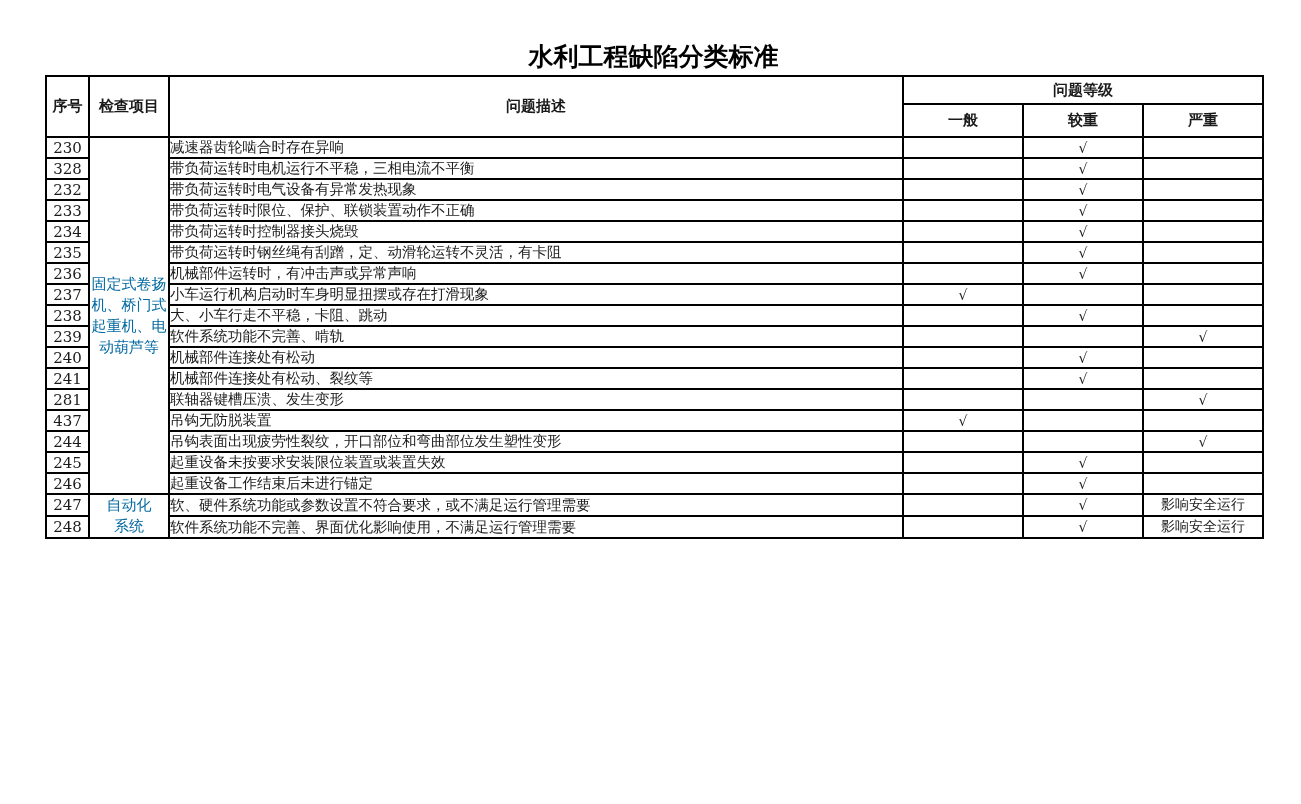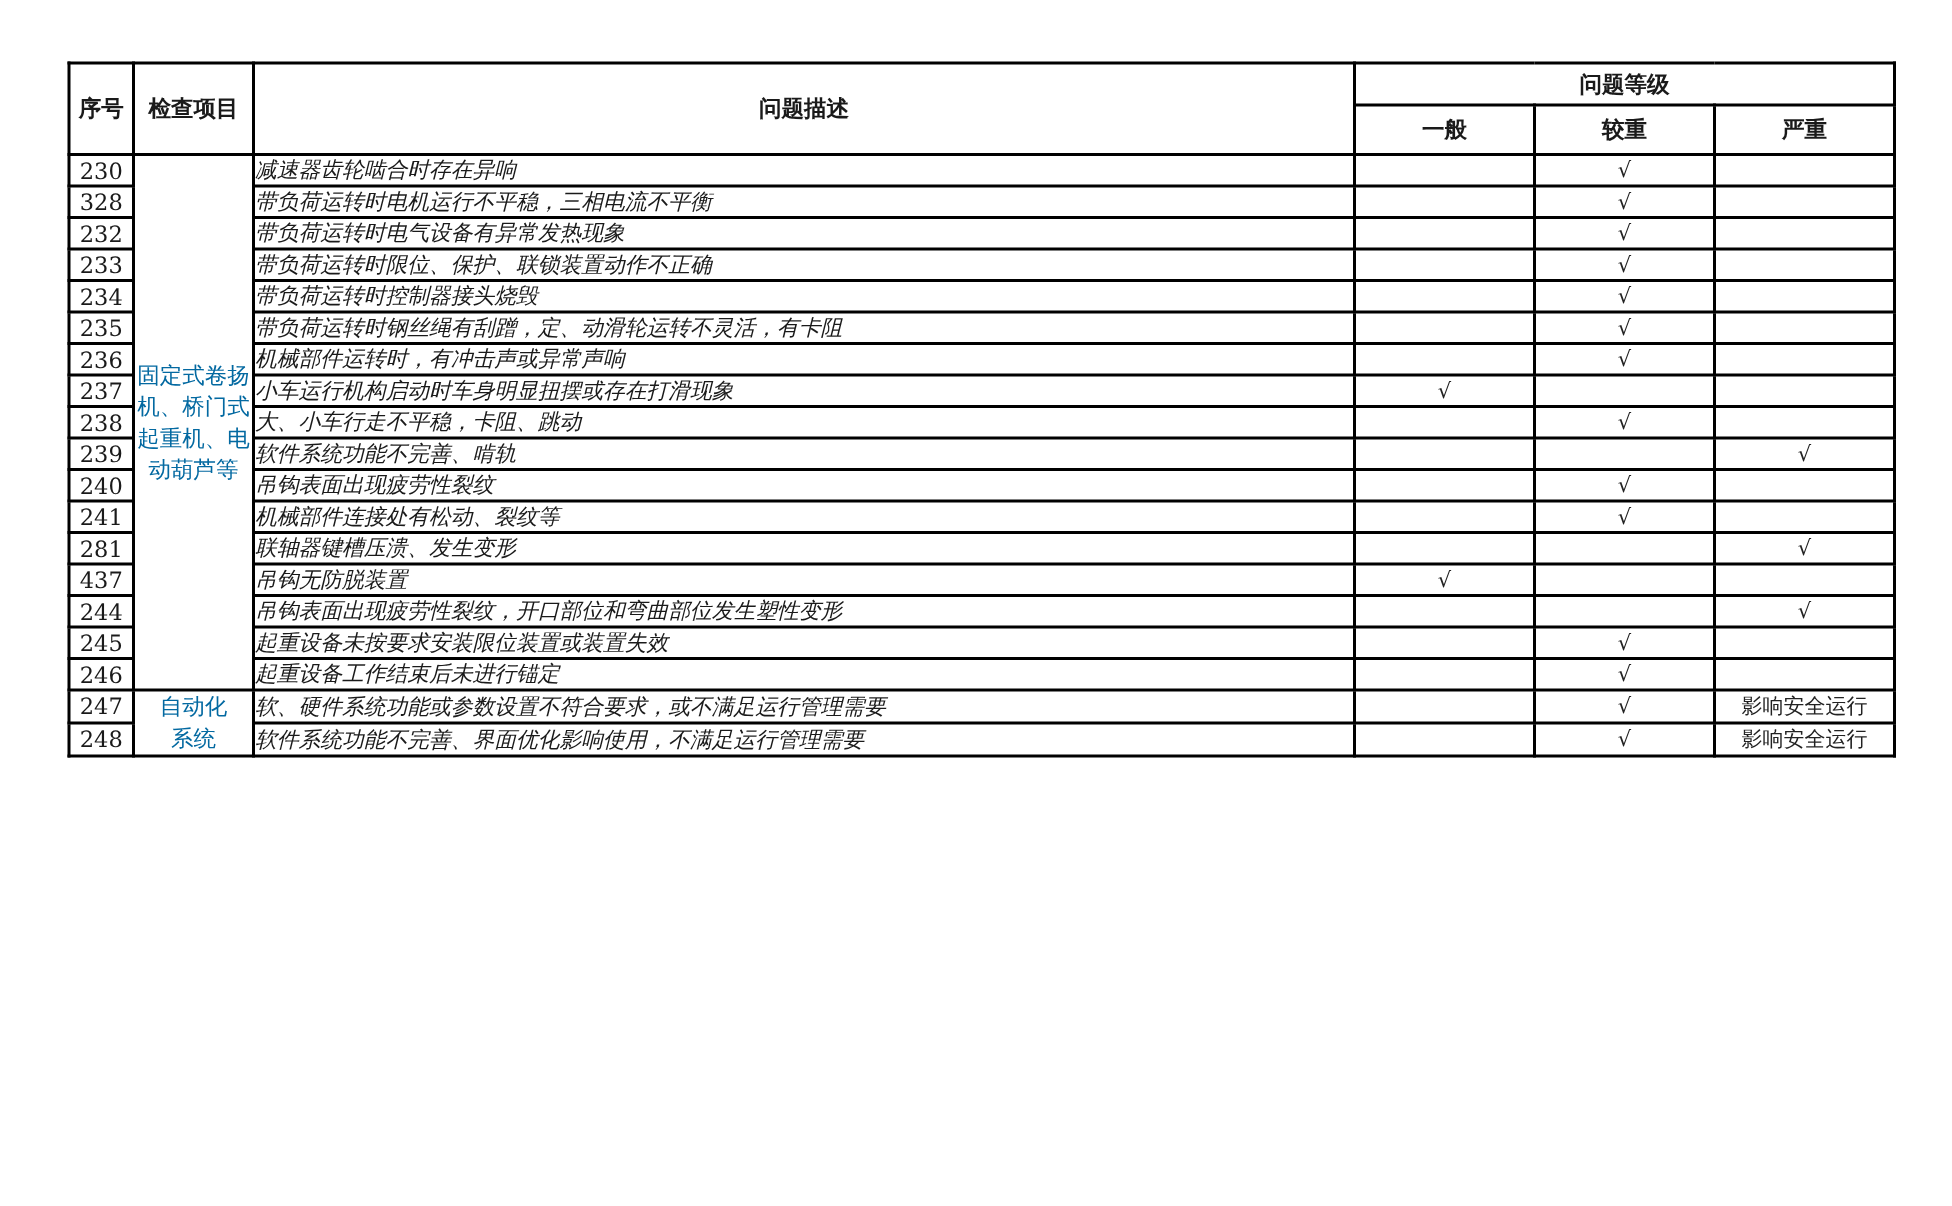--- a/index.html
+++ b/index.html
@@ -37,28 +37,28 @@
   tbody tr{height:16px;}
   .c-serial{text-align:center;font-size:15px;color:#1a1a1a;}
   .c-group{
     text-align:center;font-size:15px;line-height:21px;
     color:#0369a1;white-space:pre-line;padding:0 1px;
   }
   .c-desc{
     font-size:14.5px;color:#1a1a1a;
     text-align:left;padding-left:6px;padding-right:4px;
     white-space:nowrap;
-    font-style:italic;
   }
   .c-level{text-align:center;font-size:14px;color:#222;}
 </style>
 </head>
 <body>
 
 <div class="page">
+  <h1 class="doc-title">水利工程缺陷分类标准</h1>
 
   <table class="grid">
     <colgroup>
       <col style="width:43px">
       <col style="width:80px">
       <col style="width:734px">
       <col style="width:120px">
       <col style="width:120px">
       <col style="width:120px">
     </colgroup>
@@ -145,21 +145,21 @@
         </tr>
         <tr>
           <td class="c-serial">239</td>
           <td class="c-desc">软件系统功能不完善、啃轨</td>
           <td class="c-level"></td>
           <td class="c-level"></td>
           <td class="c-level">√</td>
         </tr>
         <tr>
           <td class="c-serial">240</td>
-          <td class="c-desc">吊钩表面出现疲劳性裂纹</td>
+          <td class="c-desc">机械部件连接处有松动</td>
           <td class="c-level"></td>
           <td class="c-level">√</td>
           <td class="c-level"></td>
         </tr>
         <tr>
           <td class="c-serial">241</td>
           <td class="c-desc">机械部件连接处有松动、裂纹等</td>
           <td class="c-level"></td>
           <td class="c-level">√</td>
           <td class="c-level"></td>

